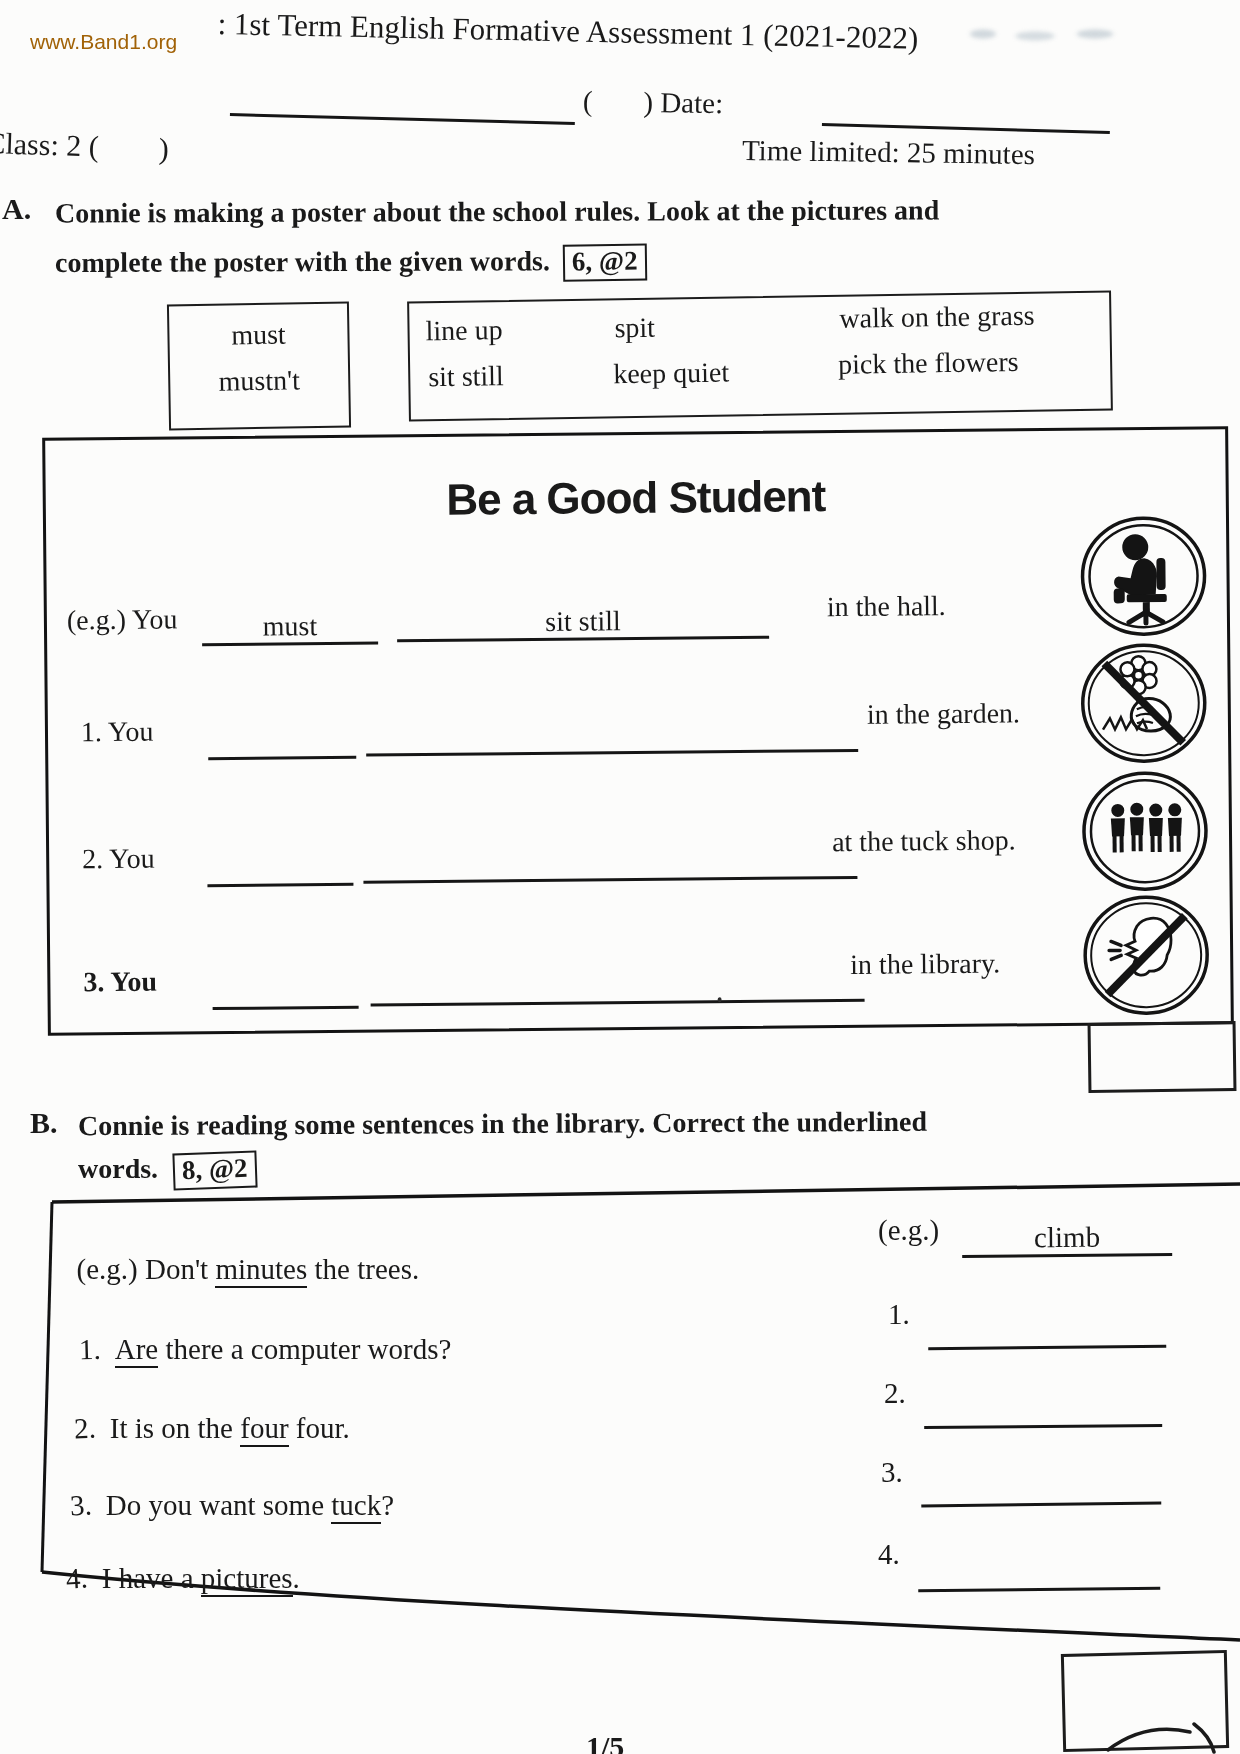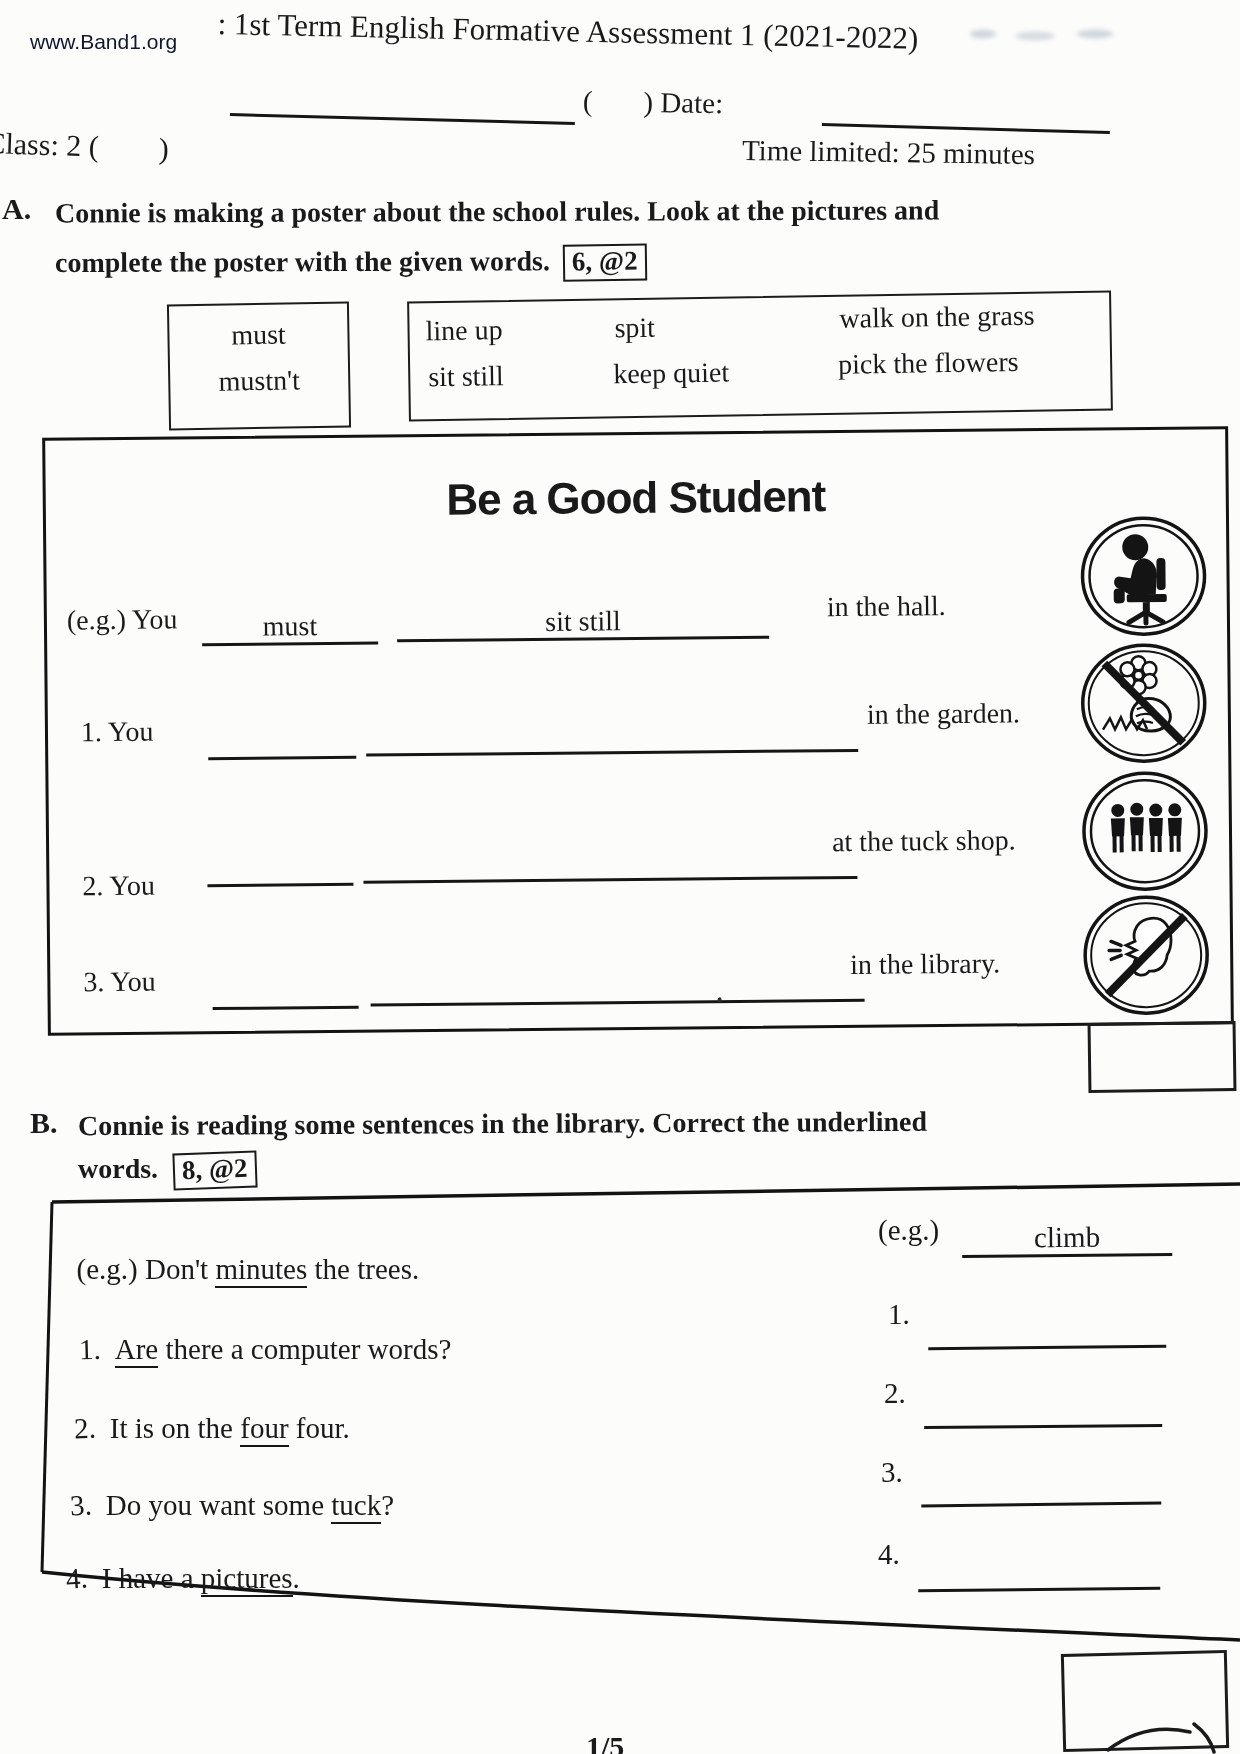--- a/index.html
+++ b/index.html
@@ -34,21 +34,21 @@
     background:
       radial-gradient(ellipse 20px 7px at 18px 12px,#c2ccd3 60%,transparent 70%),
       radial-gradient(ellipse 30px 7px at 70px 14px,#c9d2d8 60%,transparent 70%),
       radial-gradient(ellipse 28px 7px at 130px 12px,#c2ccd3 60%,transparent 70%);
     filter:blur(2px);opacity:.75;
   }
 </style>
 </head>
 <body>
 
-<div class="abs sans" style="left:30px;top:30px;font-size:21px;color:#0f172a;">www.Band1.org</div>
+<div class="abs sans" style="left:30px;top:30px;font-size:21px;color:#a16207;">www.Band1.org</div>
 
 <div class="abs" style="left:218px;top:6px;width:860px;font-size:31px;transform:rotate(1.2deg);transform-origin:left top;">: 1st Term English Formative Assessment 1 (2021-2022)</div>
 
 <div class="abs fadedstamp" style="left:965px;top:22px;width:170px;height:26px;"></div>
 
 <div class="abs" style="left:230px;top:112px;width:345px;border-bottom:3px solid #161616;height:1px;transform:rotate(1.5deg);transform-origin:left top;"></div>
 
 <div class="abs pre" style="left:583px;top:86px;font-size:29px;transform:rotate(1deg);">(       ) Date:</div>
 
 <div class="abs" style="left:822px;top:122px;width:288px;border-bottom:3px solid #161616;height:1px;transform:rotate(1.6deg);transform-origin:left top;"></div>
@@ -85,26 +85,26 @@
   <div class="abs pre" style="left:20px;top:164px;font-size:28px;">(e.g.) You</div>
   <div class="abs ansline" style="left:155px;top:158px;width:176px;height:46px;">must</div>
   <div class="abs ansline" style="left:350px;top:156px;width:372px;height:46px;">sit still</div>
   <div class="abs" style="left:780px;top:158px;font-size:28px;">in the hall.</div>
 
   <div class="abs pre" style="left:33px;top:276px;font-size:28px;"><span>1.</span> <span>You</span></div>
   <div class="abs ansline" style="left:160px;top:272px;width:148px;height:46px;"></div>
   <div class="abs ansline" style="left:318px;top:270px;width:492px;height:46px;"></div>
   <div class="abs" style="left:819px;top:266px;font-size:28px;">in the garden.</div>
 
-  <div class="abs pre" style="left:33px;top:403px;font-size:28px;margin-top:27px;"><span>2.</span> <span>You</span></div>
+  <div class="abs pre" style="left:33px;top:403px;font-size:28px;"><span>2.</span> <span>You</span></div>
   <div class="abs ansline" style="left:158px;top:399px;width:146px;height:46px;"></div>
   <div class="abs ansline" style="left:314px;top:397px;width:494px;height:46px;"></div>
   <div class="abs" style="left:783px;top:393px;font-size:28px;">at the tuck shop.</div>
 
-  <div class="abs pre" style="left:33px;top:526px;font-size:28px;"><span>3.</span> <span>You</span></div>
+  <div class="abs pre" style="left:33px;top:526px;font-size:28px;font-weight:bold;"><span>3.</span> <span>You</span></div>
   <div class="abs ansline" style="left:162px;top:522px;width:146px;height:46px;"></div>
   <div class="abs ansline" style="left:320px;top:520px;width:494px;height:46px;"></div>
   <div class="abs" style="left:800px;top:516px;font-size:28px;">in the library.</div>
 
   <div class="abs icon" style="left:1032px;top:84px;">
     <svg width="130" height="124" viewBox="0 0 130 124">
       <ellipse cx="65" cy="62" rx="61" ry="58" fill="none" stroke="#141414" stroke-width="3.5"></ellipse>
       <ellipse cx="65" cy="62" rx="54" ry="51" fill="none" stroke="#141414" stroke-width="2.5"></ellipse>
       <circle cx="57" cy="33" r="13" fill="#141414"></circle>
       <path d="M66 44 C76 46 80 56 78 66 L77 80 L54 82 L40 74 C34 72 34 63 40 62 L52 64 L54 56 C56 48 60 44 66 44 Z" fill="#141414"></path>

